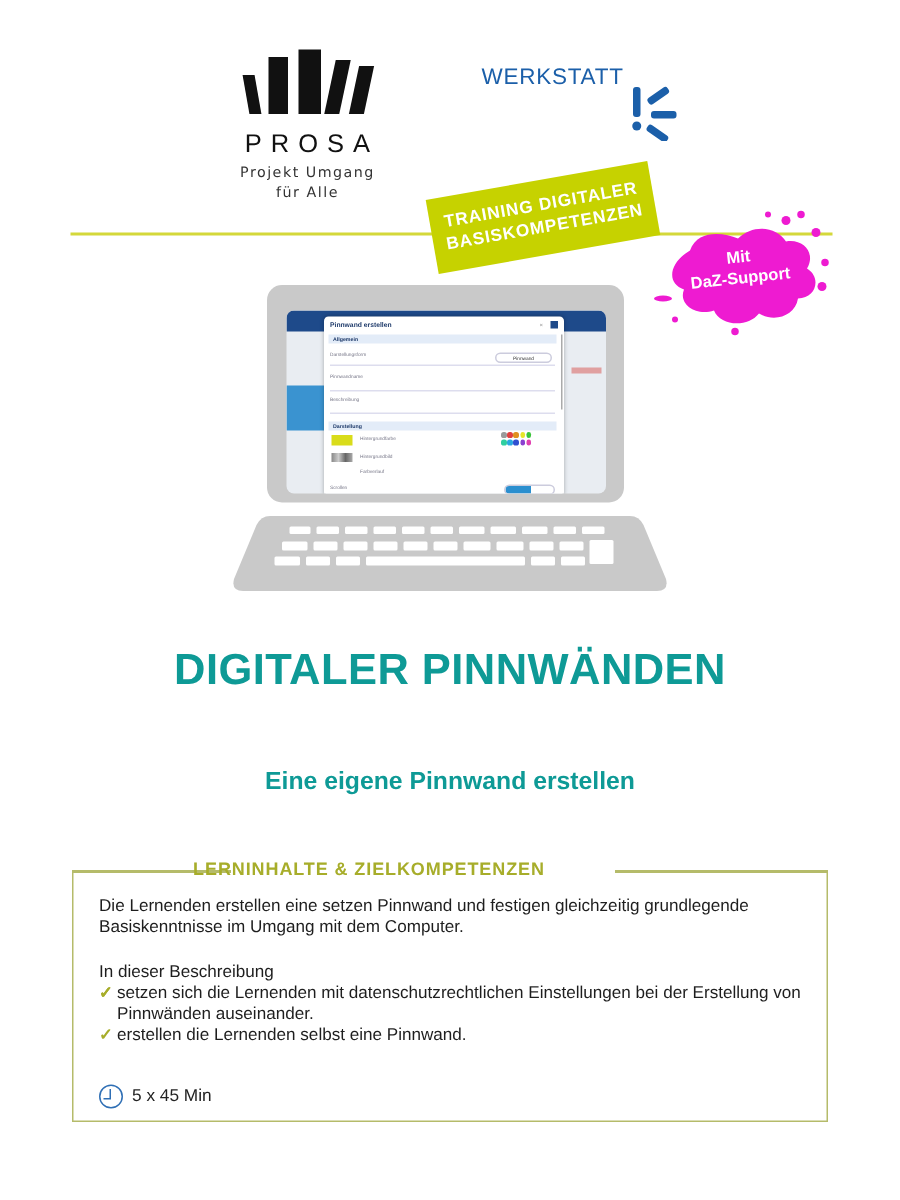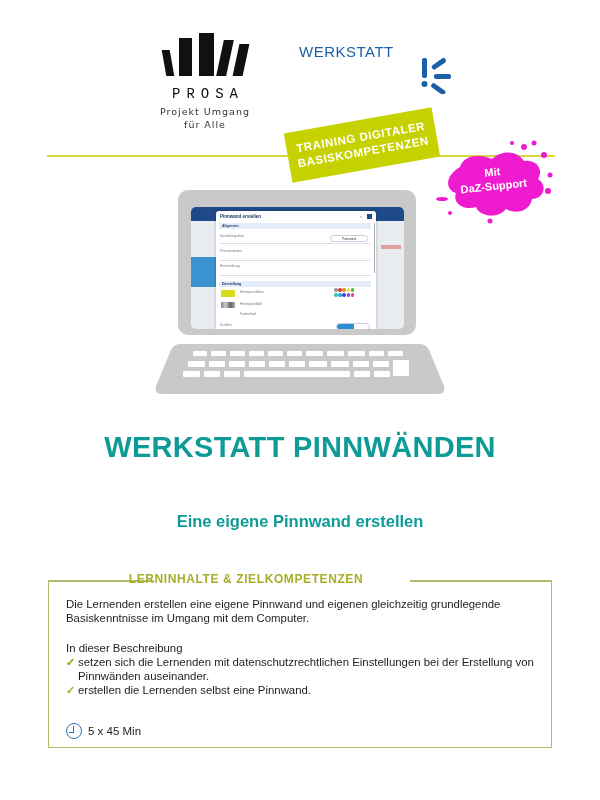--- a/index.html
+++ b/index.html
@@ -3,27 +3,27 @@
   <meta charset="utf-8">
   <style>
     * { box-sizing: border-box; margin: 0; padding: 0; }
     html, body { width: 600px; height: 800px; background: #ffffff; overflow: hidden; }
     body { position: relative; font-family: "Liberation Sans", sans-serif; color: #1a1a1a; }
 
     
     .prosa-logo { position: absolute; left: 155px; top: 32px; width: 100px; text-align: center; }
     .prosa-bars { position: relative; width: 90px; height: 44px; margin: 0 auto; }
     .prosa-bars .bar { position: absolute; bottom: 0; background: #111; }
-    .prosa-name { font-family: Liberation Mono, monospace; font-size: 14px; letter-spacing: 6px; margin-top: 10px; color: #111; padding-left: 6px; }
+    .prosa-name { font-family: Liberation Sans, sans-serif; font-size: 17px; letter-spacing: 6px; margin-top: 10px; color: #111; padding-left: 6px; }
     .prosa-sub { font-family: "DejaVu Sans", sans-serif; font-size: 9.5px; letter-spacing: 1px; color: #333; line-height: 13px; margin-top: 3px; }
 
     
     .schlau-logo { position: absolute; left: 283px; top: 46px; width: 180px; }
     .schlau-word { font-family: "DejaVu Sans", sans-serif; font-size: 36px; color: #1b5fa9; letter-spacing: -1px; line-height: 38px; font-weight: normal; }
-    .schlau-sub { font-family: "Liberation Sans", sans-serif; font-size: 15px; color: #1b5fa9; margin-left: 16px; margin-top: -3px; letter-spacing: 0.5px; }
+    .schlau-sub { font-family: "Liberation Sans", sans-serif; font-size: 15px; color: #1b5fa9; margin-left: 38px; margin-top: -3px; letter-spacing: 0.5px; }
     .schlau-burst { position: absolute; left: 137px; top: 8px; width: 36px; height: 40px; }
 
     
     .divider-line { position: absolute; left: 47px; top: 155px; width: 508px; height: 1.5px; background: #d4d83a; }
 
     
     .training-banner { position: absolute; left: 287px; top: 120px; width: 150px; height: 50px; background: #c6d200; transform: rotate(-10deg); color: #fff; font-weight: bold; font-size: 11.5px; text-align: center; line-height: 15px; padding-top: 10px; letter-spacing: 0.6px; }
 
     
     .daz-splash { position: absolute; left: 420px; top: 135px; width: 140px; height: 90px; }
@@ -186,31 +186,31 @@
         <rect x="54" y="31" width="16" height="6" rx="1"></rect>
         <rect x="74" y="31" width="16" height="6" rx="1"></rect>
         <rect x="94" y="31" width="106" height="6" rx="1"></rect>
         <rect x="204" y="31" width="16" height="6" rx="1"></rect>
         <rect x="224" y="31" width="16" height="6" rx="1"></rect>
     </g>
   </svg>
 </div>
 
 <div class="main-title">
-  <div>WERKSTATT PINNWÄNDEN</div>
+  <div>DIGITALER PINNWÄNDEN</div>
 </div>
 <div class="subtitle">Eine eigene Pinnwand erstellen</div>
 
 <div class="content-box"></div>
 <div class="box-top-left"></div>
 <div class="box-top-right"></div>
 <div class="box-heading">LERNINHALTE &amp; ZIELKOMPETENZEN</div>
 
 <div class="box-text intro">
-  <div>Die Lernenden erstellen eine eigene Pinnwand und eigenen gleichzeitig grundlegende</div>
+  <div>Die Lernenden erstellen eine setzen Pinnwand und festigen gleichzeitig grundlegende</div>
   <div>Basiskenntnisse im Umgang mit dem Computer.</div>
 </div>
 <div class="box-text lead">In dieser Beschreibung</div>
 
 <ul class="check-list">
   <li>
     <span class="check">✓</span>
   </li>
   <li>
     <span class="check">✓</span>

